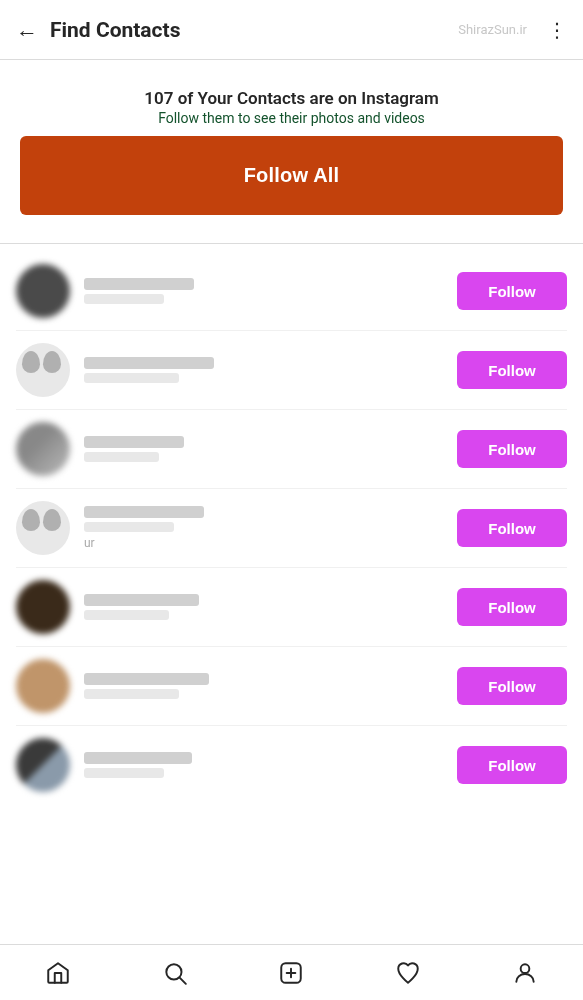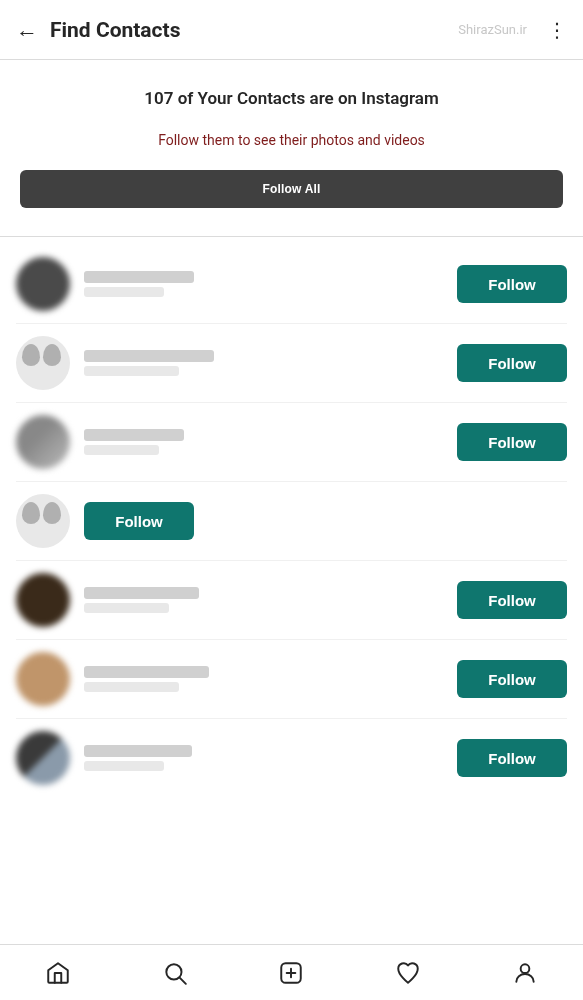--- a/index.html
+++ b/index.html
@@ -62,35 +62,35 @@
 
     
     .top-section {
       text-align: center;
       padding: 28px 20px 20px;
     }
     .contacts-count-text {
       font-size: 17px;
       font-weight: 600;
       color: #262626;
-      margin-bottom: 24px;
+      margin-bottom: 2px;
     }
     .contacts-sub-text {
       font-size: 14px;
-      color: #7f1d1d;
-      margin-bottom: 22px;
+      color: #14532d;
+      margin-bottom: 10px;
     }
     .follow-all-btn {
       width: 100%;
-      background: #404040;
+      background: #c2410c;
       color: #fff;
       border: none;
       border-radius: 6px;
-      padding: 12px;
-      font-size: 12px;
+      padding: 28px;
+      font-size: 20px;
       font-weight: 700;
       cursor: pointer;
       letter-spacing: 0.2px;
     }
 
     
     .divider {
       height: 1px;
       background: #dbdbdb;
       margin: 8px 0;
@@ -166,21 +166,21 @@
       width: 90px;
       display: block;
       margin-top: 4px;
     }
     .contact-extra {
       font-size: 12px;
       color: #aaa;
     }
 
     .follow-btn {
-      background: #0f766e;
+      background: #d946ef;
       color: #fff;
       border: none;
       border-radius: 6px;
       padding: 8px 28px;
       font-size: 15px;
       font-weight: 600;
       cursor: pointer;
       flex-shrink: 0;
       height: 38px;
       min-width: 110px;
@@ -261,20 +261,25 @@
         <span class="contact-handle" style="width:75px;"></span>
       </div>
       <button class="follow-btn">Follow</button>
     </div>
 
     <div class="contact-item">
       <div class="avatar avatar-double">
         <div class="avatar-blob"></div>
         <div class="avatar-blob"></div>
       </div>
+      <div class="contact-info">
+        <span class="contact-name" style="width:120px;"></span>
+        <span class="contact-handle" style="width:90px;"></span>
+        <span class="contact-extra">ur</span>
+      </div>
       <button class="follow-btn">Follow</button>
     </div>
 
     <div class="contact-item">
       <div class="avatar avatar-blurred" style="background: #3a2a1a;"></div>
       <div class="contact-info">
         <span class="contact-name" style="width:115px;"></span>
         <span class="contact-handle" style="width:85px;"></span>
       </div>
       <button class="follow-btn">Follow</button>

